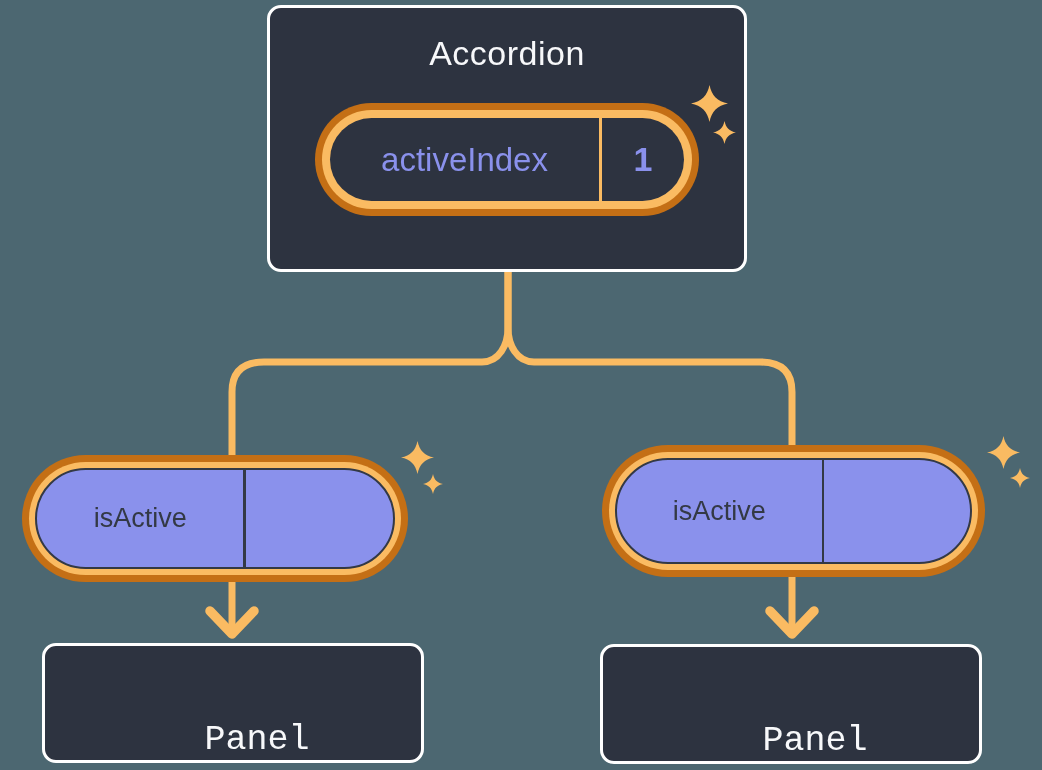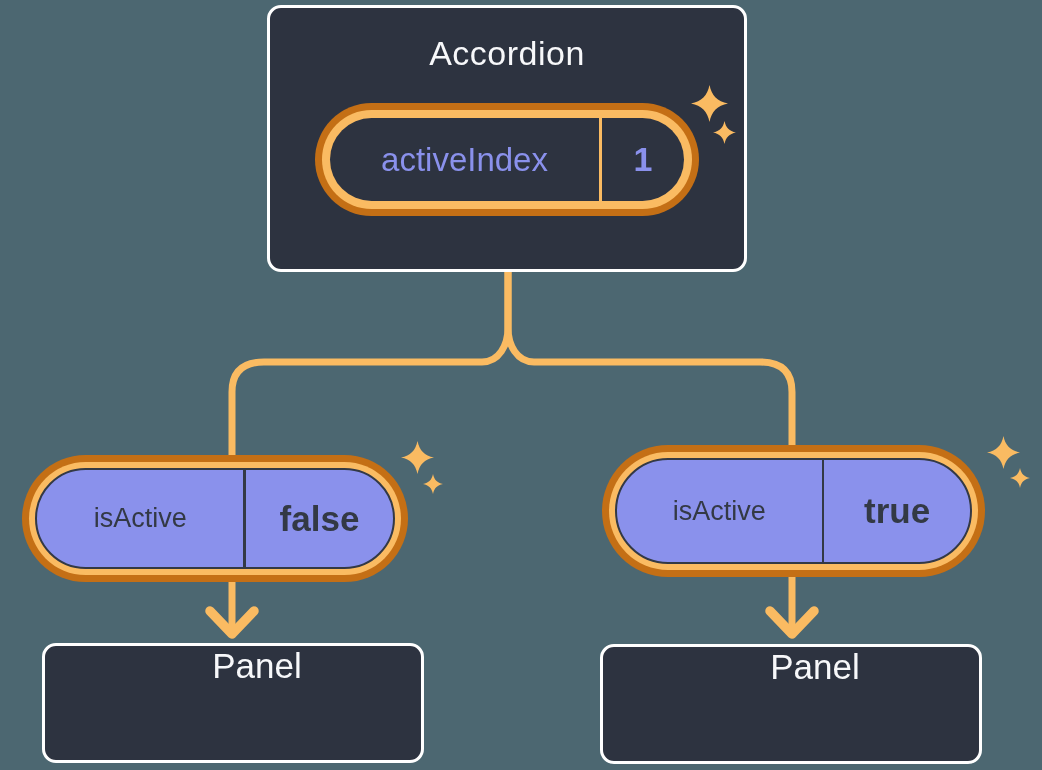--- a/index.html
+++ b/index.html
@@ -31,21 +31,21 @@
 
   .prop-pill .pill-mid{padding:6px;}
   .prop-content{background:var(--purple);border:2.5px solid var(--text-dark);}
   .prop-name{flex:0 0 58%;color:var(--text-dark);font-size:27px;}
   .prop-divider{flex:0 0 2.5px;background:var(--text-dark);}
   .prop-value{flex:1 1 auto;color:var(--text-dark);font-size:35px;font-weight:700;}
   .prop-left{left:22px;top:455px;width:386px;height:127px;}
   .prop-right{left:602px;top:445px;width:383px;height:132px;}
 
   
-  .panel{display:flex;align-items:flex-start;justify-content:center;}
+  .panel{display:flex;align-items:flex-end;justify-content:center;font-family:Liberation Mono, monospace;}
   .panel-left{left:42px;top:643px;width:382px;height:120px;}
   .panel-right{left:600px;top:644px;width:382px;height:120px;}
   .panel-title{color:var(--text-light);font-size:35px;}
 
   
   svg.connector{position:absolute;left:0;top:0;pointer-events:none;}
   .connector path{fill:none;stroke:var(--orange-light);}
   .branch{stroke-width:7px;}
   .arrow{stroke-width:9.5px;stroke-linecap:round;stroke-linejoin:round;}
 
@@ -85,31 +85,29 @@
         </div>
       </div>
     </div>
   </div>
 
   <div class="pill-outer prop-pill prop-left">
     <div class="pill-mid">
       <div class="pill-content prop-content">
         <div class="cell prop-name">isActive</div>
         <div class="prop-divider"></div>
-        <div class="cell prop-value">false</div>
       </div>
     </div>
   </div>
 
   <div class="pill-outer prop-pill prop-right">
     <div class="pill-mid">
       <div class="pill-content prop-content">
         <div class="cell prop-name">isActive</div>
         <div class="prop-divider"></div>
-        <div class="cell prop-value">true</div>
       </div>
     </div>
   </div>
 
   <div class="card panel panel-left">
     <div class="panel-title">Panel</div>
   </div>
   <div class="card panel panel-right">
     <div class="panel-title">Panel</div>
   </div>

